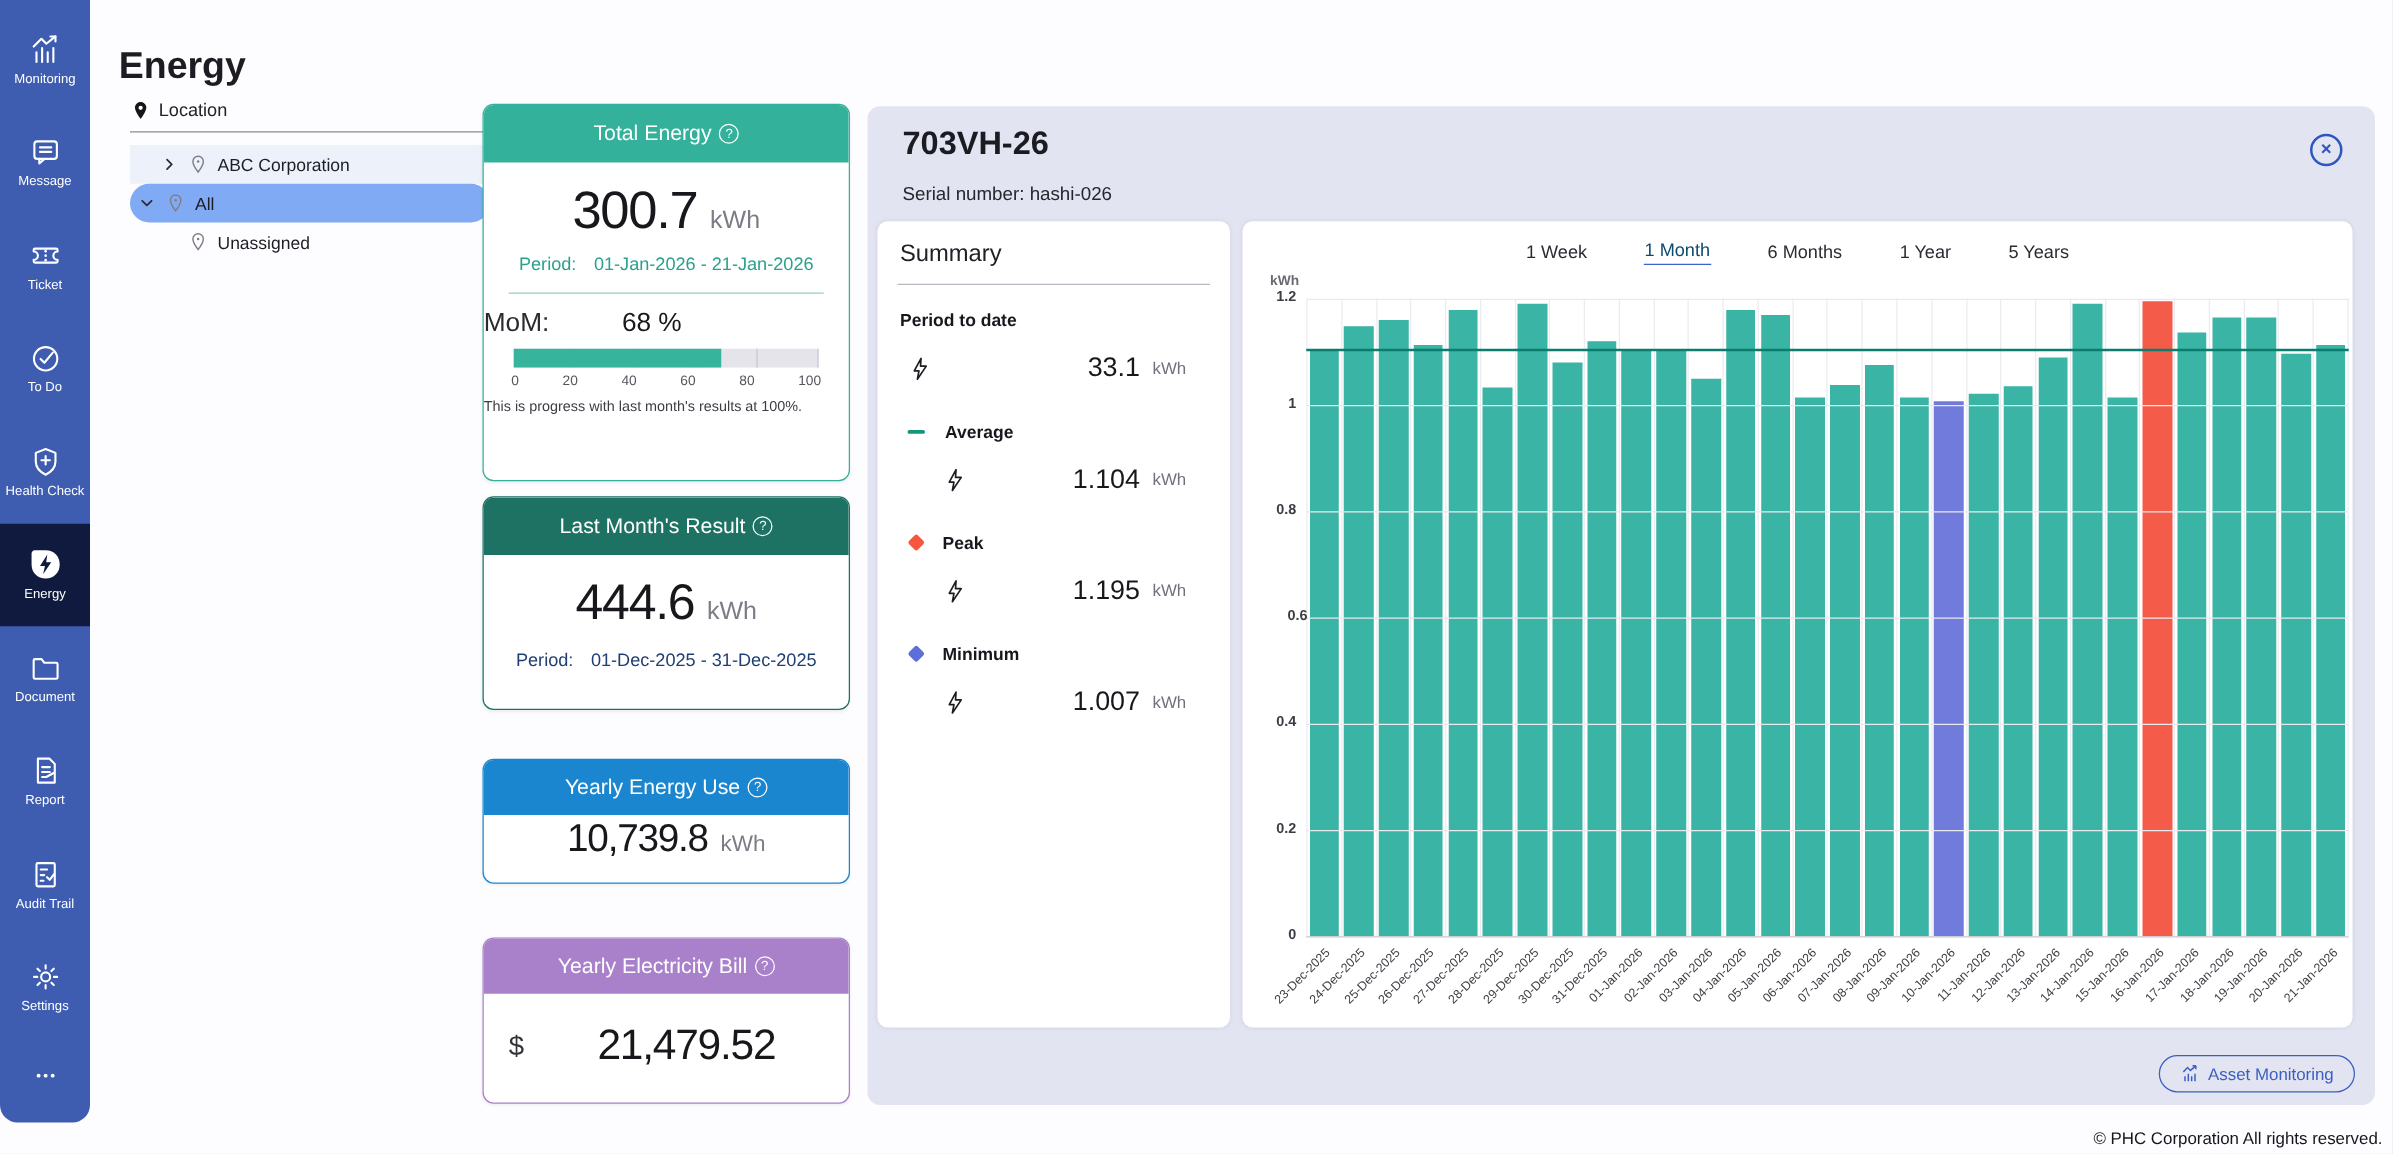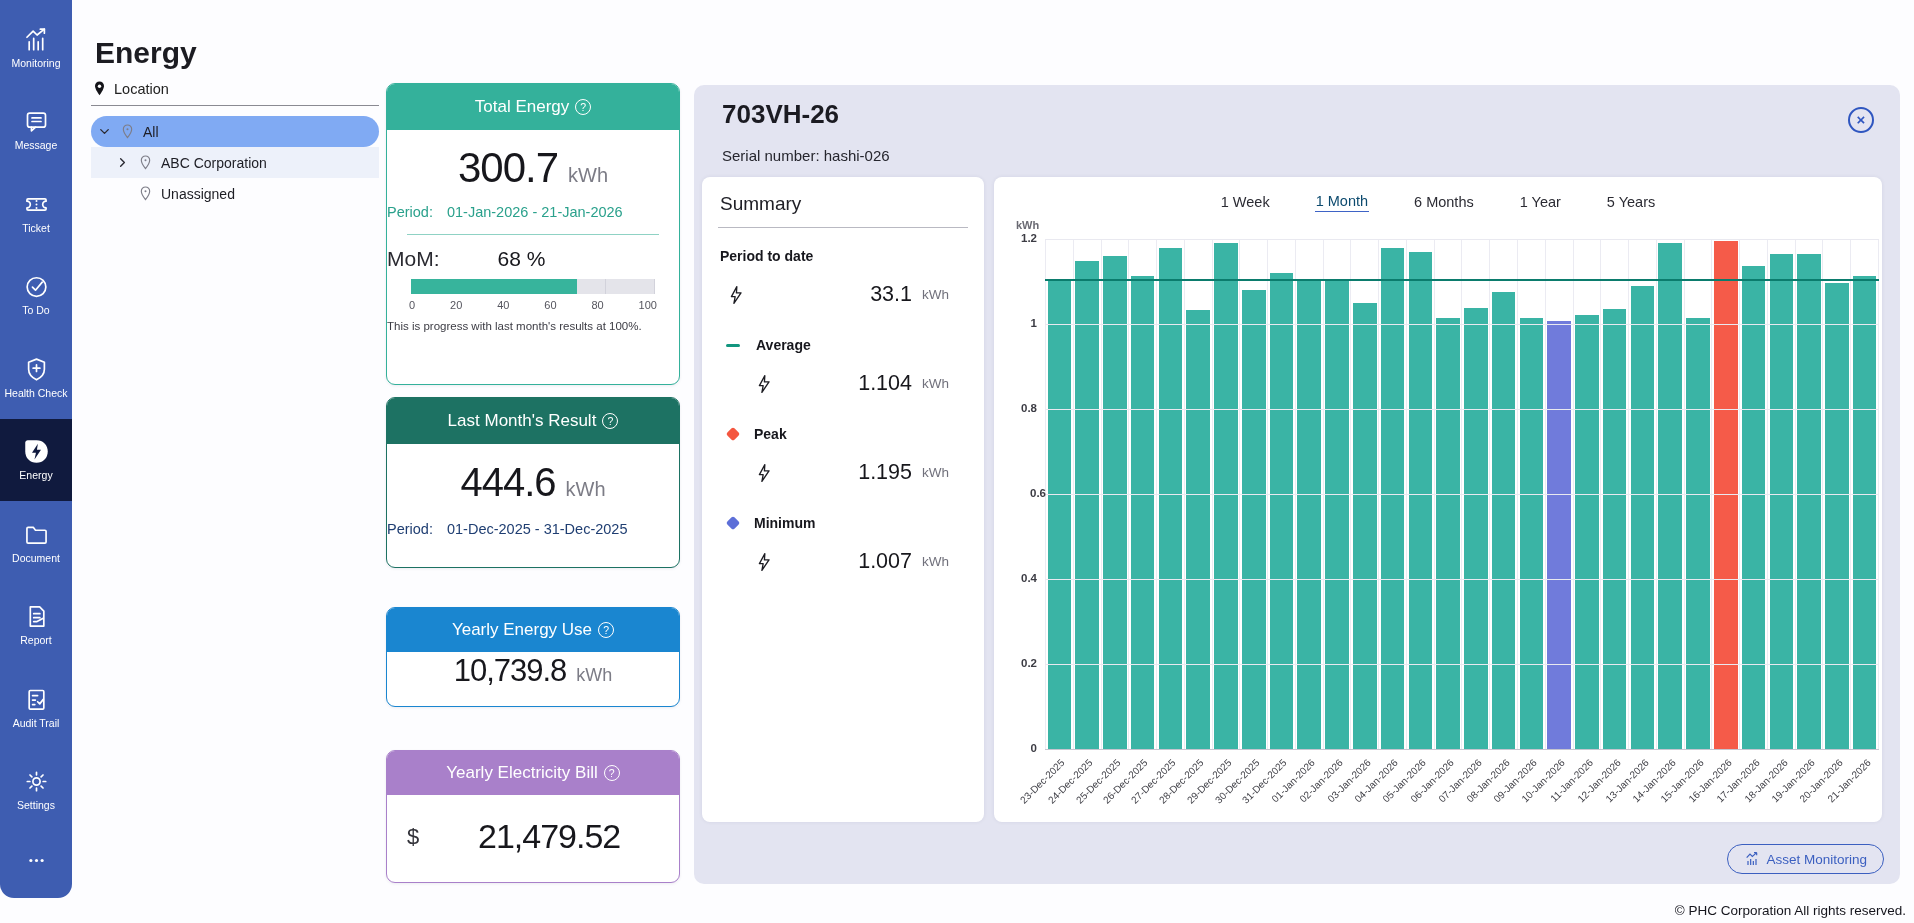--- a/index.html
+++ b/index.html
@@ -12,21 +12,21 @@
   .sidebar{position:absolute;left:0;top:0;width:72px;height:898px;background:#3e5db1;
     border-radius:0 0 14px 14px;z-index:10;display:flex;flex-direction:column;padding-top:6px;box-sizing:border-box;}
   .side-item{height:84px;display:flex;flex-direction:column;align-items:center;justify-content:center;cursor:pointer;}
   .side-item.active{background:#101a3e;}
   .side-icon{width:27px;height:27px;display:block;}
   .side-icon svg{width:100%;height:100%;display:block;}
   .side-label{font-size:10.5px;color:#fff;margin-top:4px;text-align:center;line-height:1.15;max-width:66px;}
   .side-item.more{height:60px;margin-top:auto;margin-bottom:8px;}
   
   #page-title{position:absolute;left:95px;top:16px;font-size:30px;font-weight:bold;color:#1c1c22;}
-  .location-panel{position:absolute;left:91px;top:80px;width:288px;}
+  .location-panel{position:absolute;left:104px;top:80px;width:288px;}
   .loc-header{display:flex;align-items:center;gap:6px;padding-bottom:8px;border-bottom:1px solid #8a8a92;}
   .loc-header .pin{width:17px;height:17px;}
   .loc-header span{font-size:14.5px;color:#222;}
   .tree{margin-top:10px;}
   .tree-row{display:flex;align-items:center;height:31px;gap:7px;cursor:pointer;padding-left:6px;box-sizing:border-box;}
   .tree-row.selected{background:#80aaf3;border-radius:16px;}
   .tree-row.shaded{background:#edf1fa;}
   .tree-row .chev{width:15px;height:15px;flex:0 0 15px;}
   .tree-row .chev.empty{visibility:hidden;}
   .tree-row .tpin{width:17px;height:17px;flex:0 0 17px;}
@@ -44,21 +44,21 @@
   #card-last{top:397px;height:171px;}
   #card-year{top:607px;height:100px;}
   #card-bill{top:750px;height:133px;}
   .value-row{display:flex;align-items:baseline;justify-content:center;gap:10px;}
   .big-val{font-size:42px;color:#17171c;letter-spacing:-1px;}
   .big-val.v2{font-size:40px;}
   .big-val.v3{font-size:31px;}
   .big-val.v4{font-size:34px;}
   .unit{font-size:20px;color:#7c7c86;}
   .unit.u3{font-size:18px;}
-  .period-row{display:flex;gap:14px;font-size:14.5px;margin-top:12px;}
+  .period-row{display:flex;justify-content:center;gap:14px;font-size:14.5px;margin-top:12px;}
   #card-total .period-row{color:#2aa18c;}
   #card-last .period-row{color:#1f3e72;margin-top:16px;}
   .divider-teal{border-top:1px solid #8fd2c4;margin:14px 20px 0;}
   .mom-row{display:flex;gap:58px;font-size:21px;color:#2a2a31;margin-top:12px;}
   .mom-row b{font-weight:normal;color:#17171c;}
   .track{margin:8px 24px 0;height:15px;background:#e4e4ea;position:relative;
     background-image:repeating-linear-gradient(to right,transparent 0 calc(20% - 1px),#d2d2db calc(20% - 1px) 20%);}
   .fill{position:absolute;left:0;top:0;bottom:0;background:#37b49c;}
   .scale-row{display:flex;justify-content:space-between;margin:5px 22px 0;font-size:11px;color:#55555e;}
   .caption{font-size:11.5px;color:#3c3c44;margin-top:9px;}
@@ -248,43 +248,43 @@
   <div class="loc-header">
     <span class="pin">
       <svg viewBox="0 0 24 24">
           <path d="M12 2.2C8.4 2.2 5.6 5 5.6 8.6 5.6 13.4 12 21.5 12 21.5s6.4-8.1 6.4-12.9C18.4 5 15.6 2.2 12 2.2Z" fill="#141419"></path>
           <circle cx="12" cy="8.8" r="2.4" fill="#fff"></circle>
         </svg>
     </span>
     <span>Location</span>
   </div>
   <div class="tree" id="tree">
+      <div class="tree-row shaded lvl1">
+        <span class="chev"><svg viewBox="0 0 24 24">
+            <path d="M9 6l6 6-6 6" fill="none" stroke="#2b2b33" stroke-width="2.2" stroke-linecap="round" stroke-linejoin="round"></path>
+          </svg></span>
+        <span class="tpin"><svg viewBox="0 0 24 24">
+            <g fill="none" stroke="#7d7d88" stroke-width="1.6">
+              <path d="M12 2.8C8.7 2.8 6.1 5.4 6.1 8.7 6.1 13 12 20.6 12 20.6s5.9-7.6 5.9-11.9C17.9 5.4 15.3 2.8 12 2.8Z"></path>
+            </g>
+            <circle cx="12" cy="8.8" r="1.4" fill="#7d7d88"></circle>
+          </svg></span>
+        <span class="tlabel">ABC Corporation</span>
+      </div>
       <div class="tree-row selected">
         <span class="chev"><svg viewBox="0 0 24 24">
             <path d="M6 9l6 6 6-6" fill="none" stroke="#2b2b33" stroke-width="2.2" stroke-linecap="round" stroke-linejoin="round"></path>
           </svg></span>
         <span class="tpin"><svg viewBox="0 0 24 24">
             <g fill="none" stroke="#7d7d88" stroke-width="1.6">
               <path d="M12 2.8C8.7 2.8 6.1 5.4 6.1 8.7 6.1 13 12 20.6 12 20.6s5.9-7.6 5.9-11.9C17.9 5.4 15.3 2.8 12 2.8Z"></path>
             </g>
             <circle cx="12" cy="8.8" r="1.4" fill="#7d7d88"></circle>
           </svg></span>
         <span class="tlabel">All</span>
-      </div>
-      <div class="tree-row shaded lvl1">
-        <span class="chev"><svg viewBox="0 0 24 24">
-            <path d="M9 6l6 6-6 6" fill="none" stroke="#2b2b33" stroke-width="2.2" stroke-linecap="round" stroke-linejoin="round"></path>
-          </svg></span>
-        <span class="tpin"><svg viewBox="0 0 24 24">
-            <g fill="none" stroke="#7d7d88" stroke-width="1.6">
-              <path d="M12 2.8C8.7 2.8 6.1 5.4 6.1 8.7 6.1 13 12 20.6 12 20.6s5.9-7.6 5.9-11.9C17.9 5.4 15.3 2.8 12 2.8Z"></path>
-            </g>
-            <circle cx="12" cy="8.8" r="1.4" fill="#7d7d88"></circle>
-          </svg></span>
-        <span class="tlabel">ABC Corporation</span>
       </div>
       <div class="tree-row lvl1">
         <span class="chev empty"><svg viewBox="0 0 24 24">
             <path d="M9 6l6 6-6 6" fill="none" stroke="#2b2b33" stroke-width="2.2" stroke-linecap="round" stroke-linejoin="round"></path>
           </svg></span>
         <span class="tpin"><svg viewBox="0 0 24 24">
             <g fill="none" stroke="#7d7d88" stroke-width="1.6">
               <path d="M12 2.8C8.7 2.8 6.1 5.4 6.1 8.7 6.1 13 12 20.6 12 20.6s5.9-7.6 5.9-11.9C17.9 5.4 15.3 2.8 12 2.8Z"></path>
             </g>
             <circle cx="12" cy="8.8" r="1.4" fill="#7d7d88"></circle>

